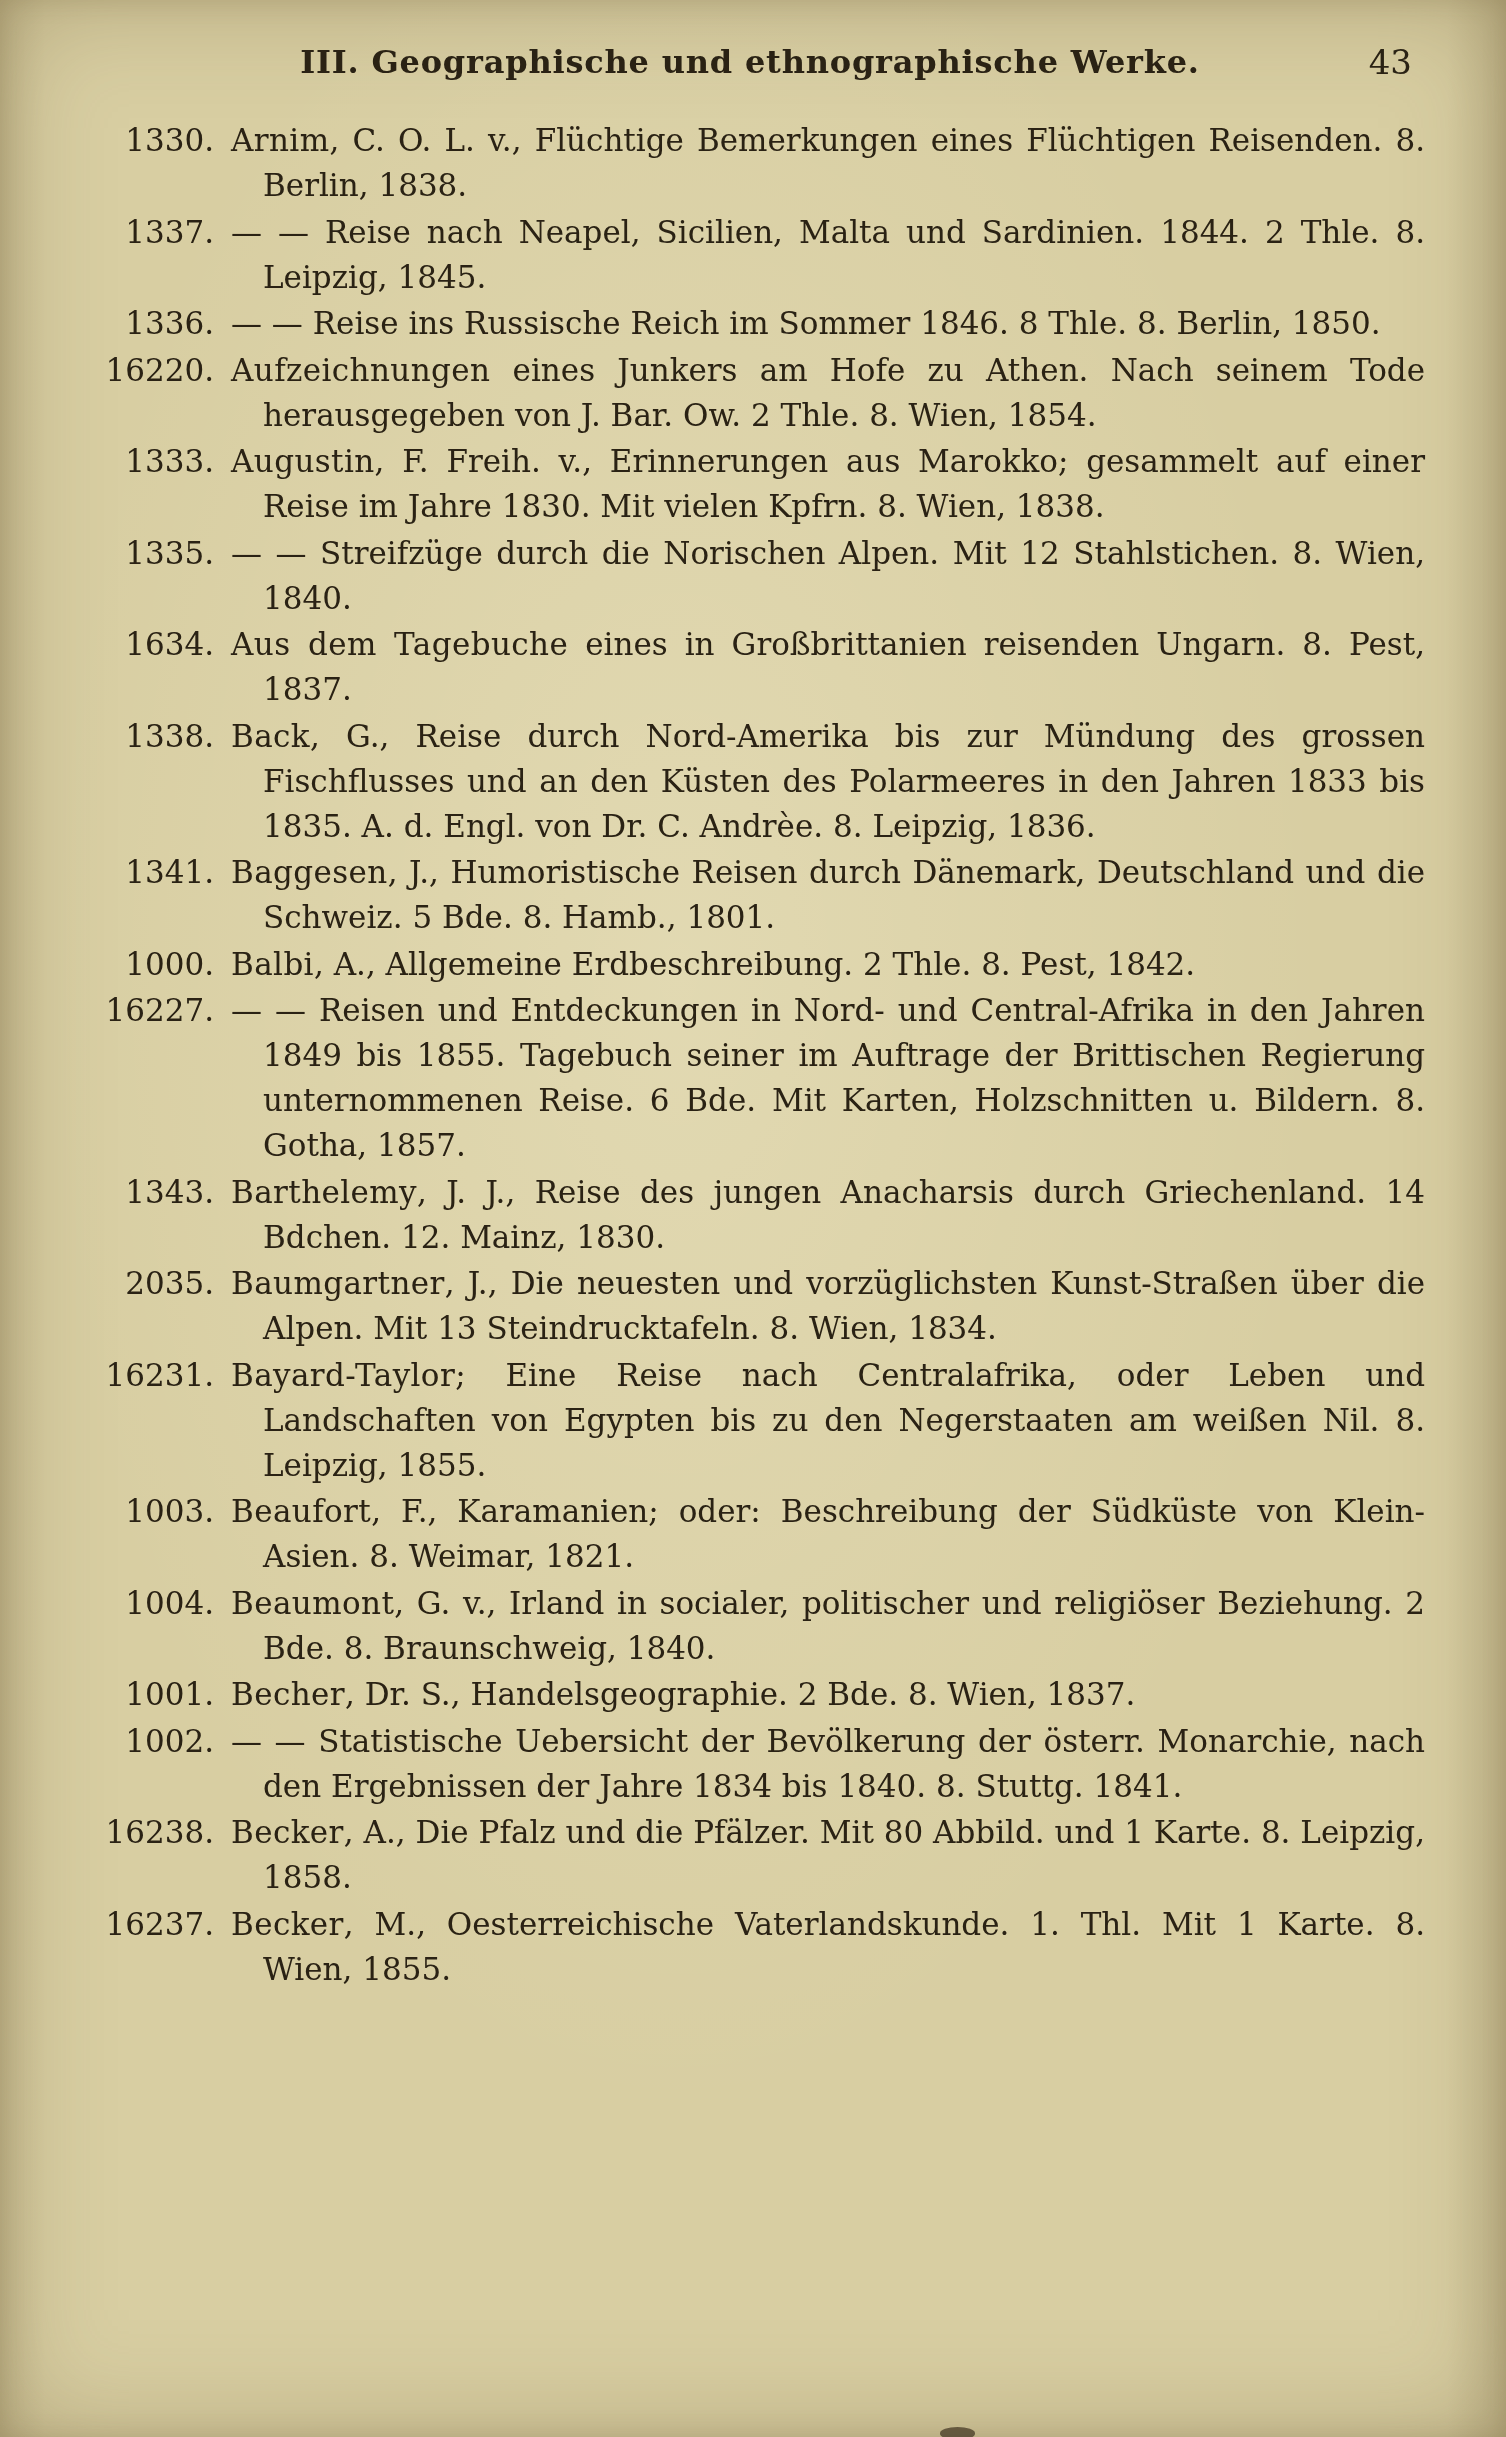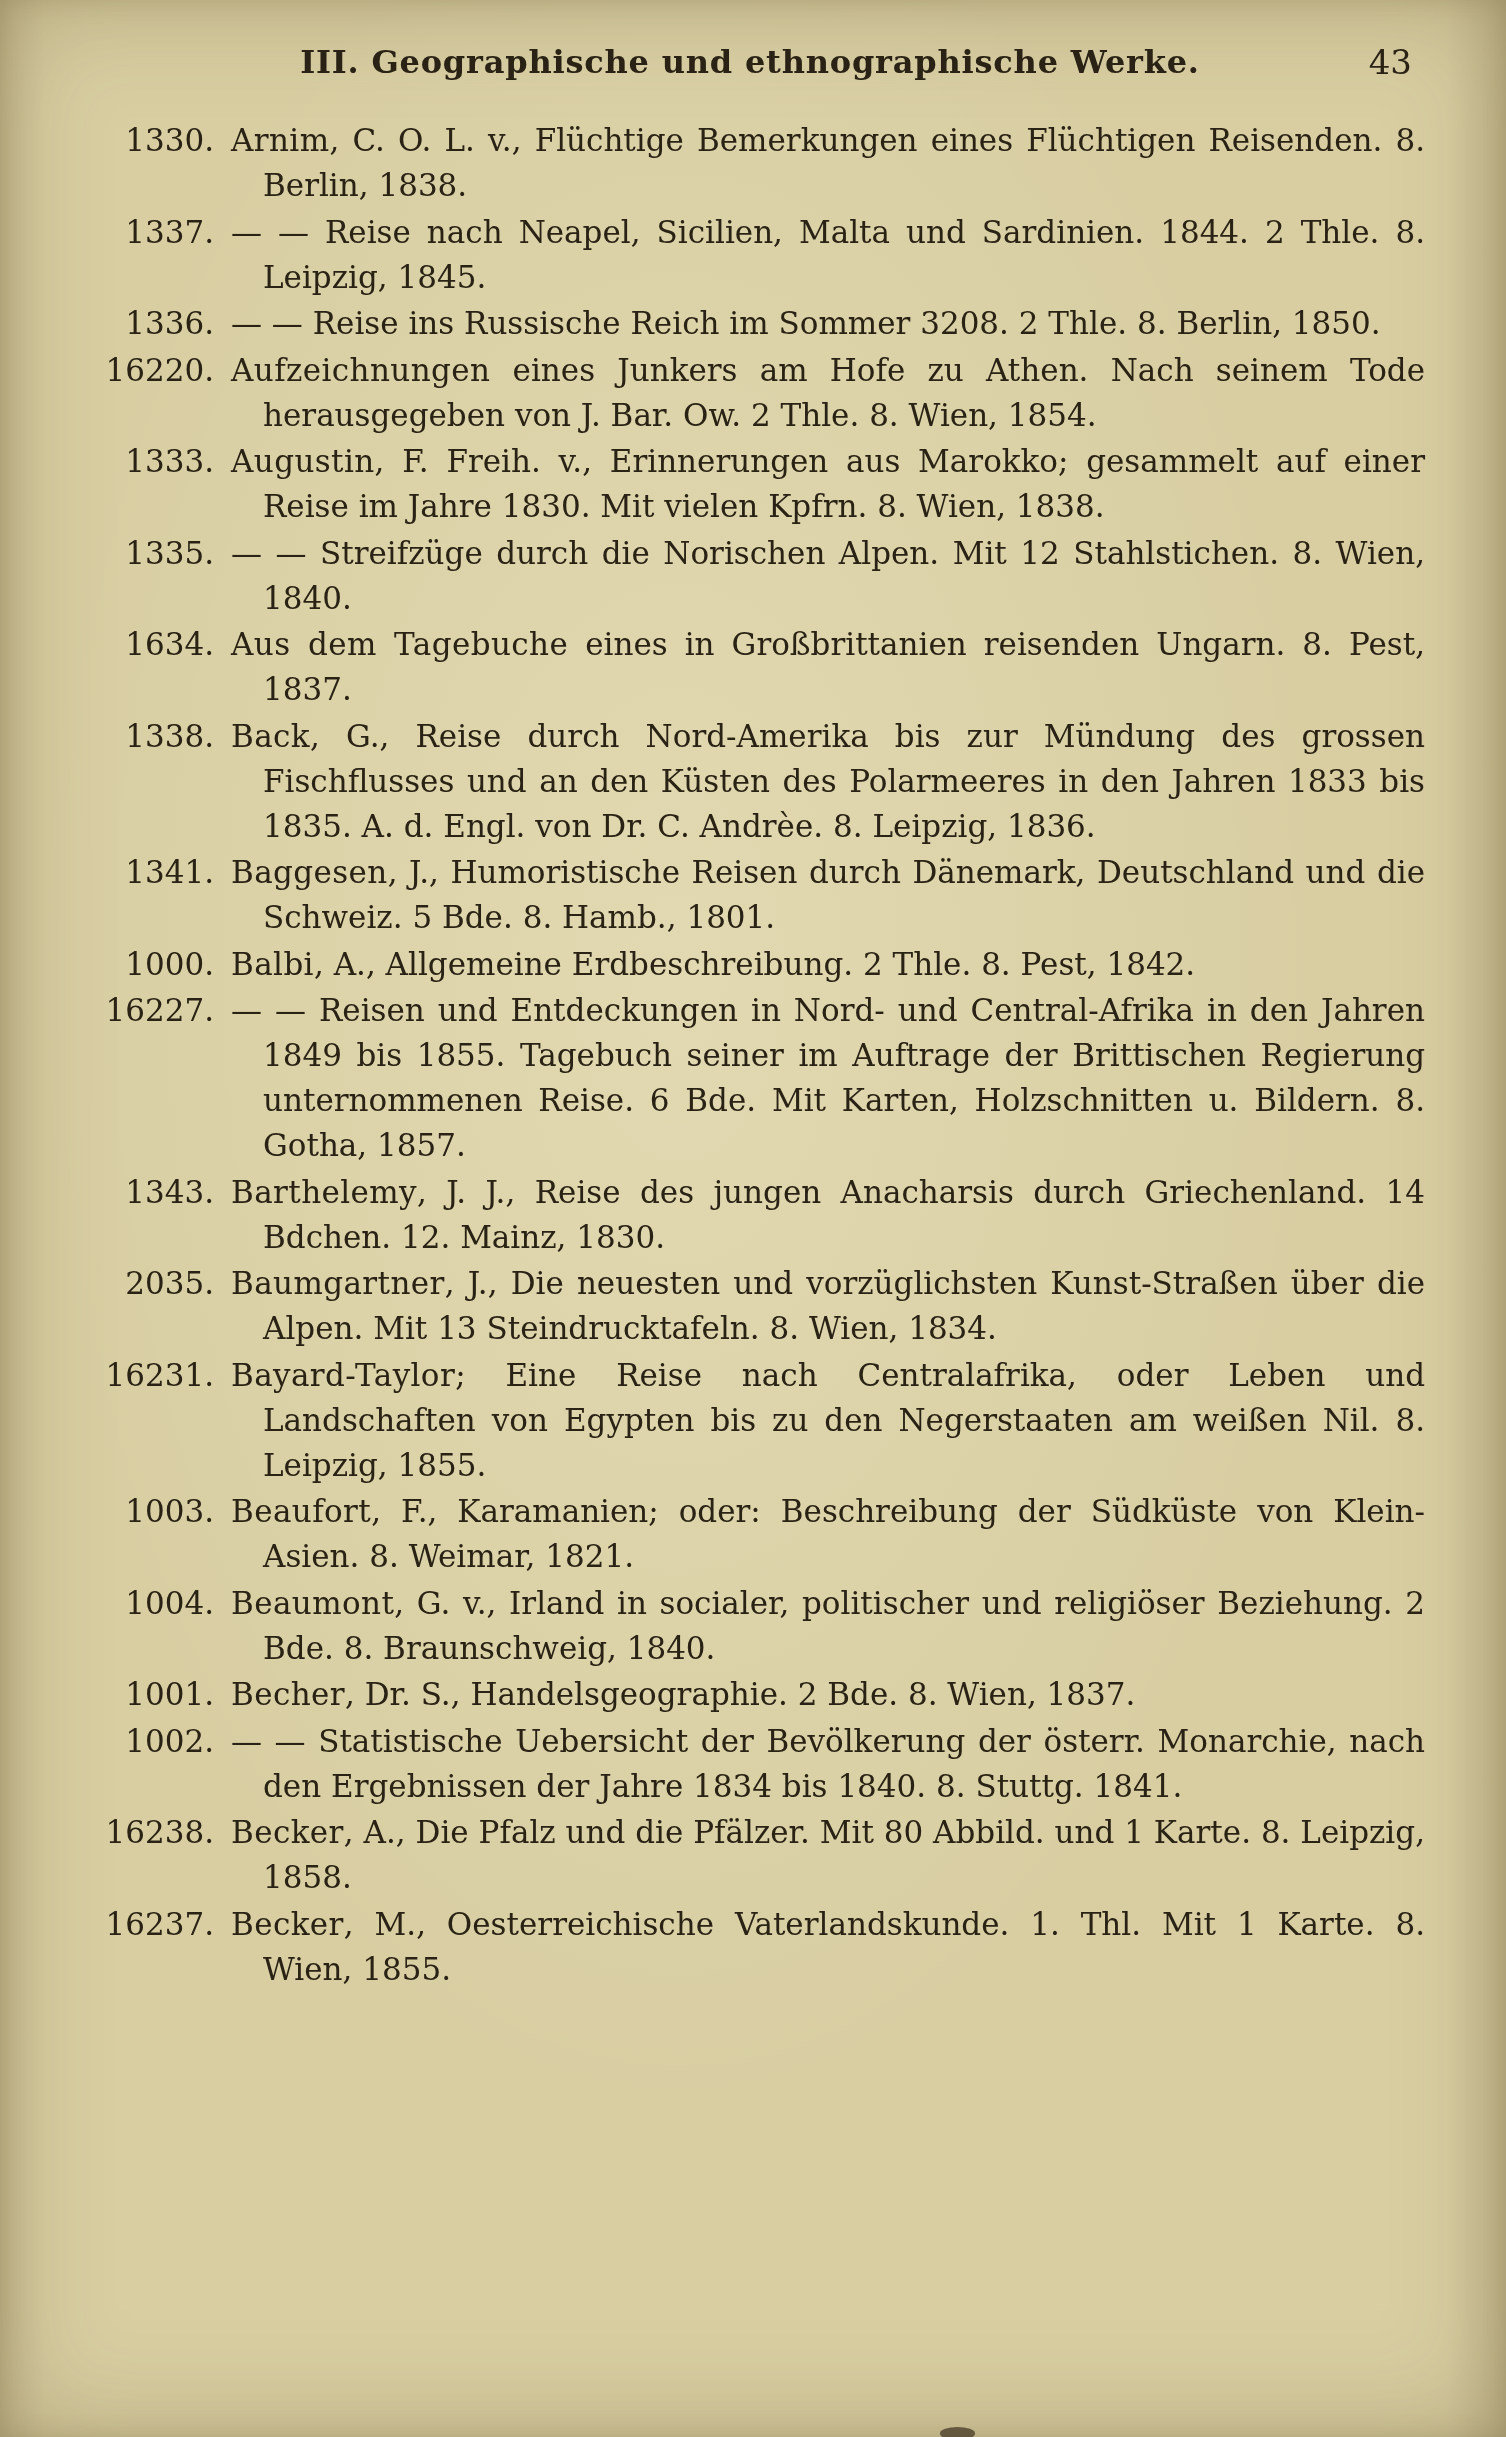--- a/index.html
+++ b/index.html
@@ -107,21 +107,21 @@
     <div class="body"><span class="author">Arnim</span><span>, C. O. L. v., Flüchtige Bemerkungen eines Flüchtigen Reisenden. 8. Berlin, 1838.</span></div>
   </div>
 
   <div class="entry">
     <div class="num">1337.</div>
     <div class="body"><span class="author"></span><span>— — Reise nach Neapel, Sicilien, Malta und Sardinien. 1844. 2 Thle. 8. Leipzig, 1845.</span></div>
   </div>
 
   <div class="entry">
     <div class="num">1336.</div>
-    <div class="body"><span class="author"></span><span>— — Reise ins Russische Reich im Sommer 3208. 2 Thle. 8. Berlin, 1850.</span></div>
+    <div class="body"><span class="author"></span><span>— — Reise ins Russische Reich im Sommer 1846. 8 Thle. 8. Berlin, 1850.</span></div>
   </div>
 
   <div class="entry">
     <div class="num">16220.</div>
     <div class="body"><span class="author">Aufzeichnungen</span><span> eines Junkers am Hofe zu Athen. Nach seinem Tode herausgegeben von J. Bar. Ow. 2 Thle. 8. Wien, 1854.</span></div>
   </div>
 
   <div class="entry">
     <div class="num">1333.</div>
     <div class="body"><span class="author">Augustin</span><span>, F. Freih. v., Erinnerungen aus Marokko; gesammelt auf einer Reise im Jahre 1830. Mit vielen Kpfrn. 8. Wien, 1838.</span></div>

